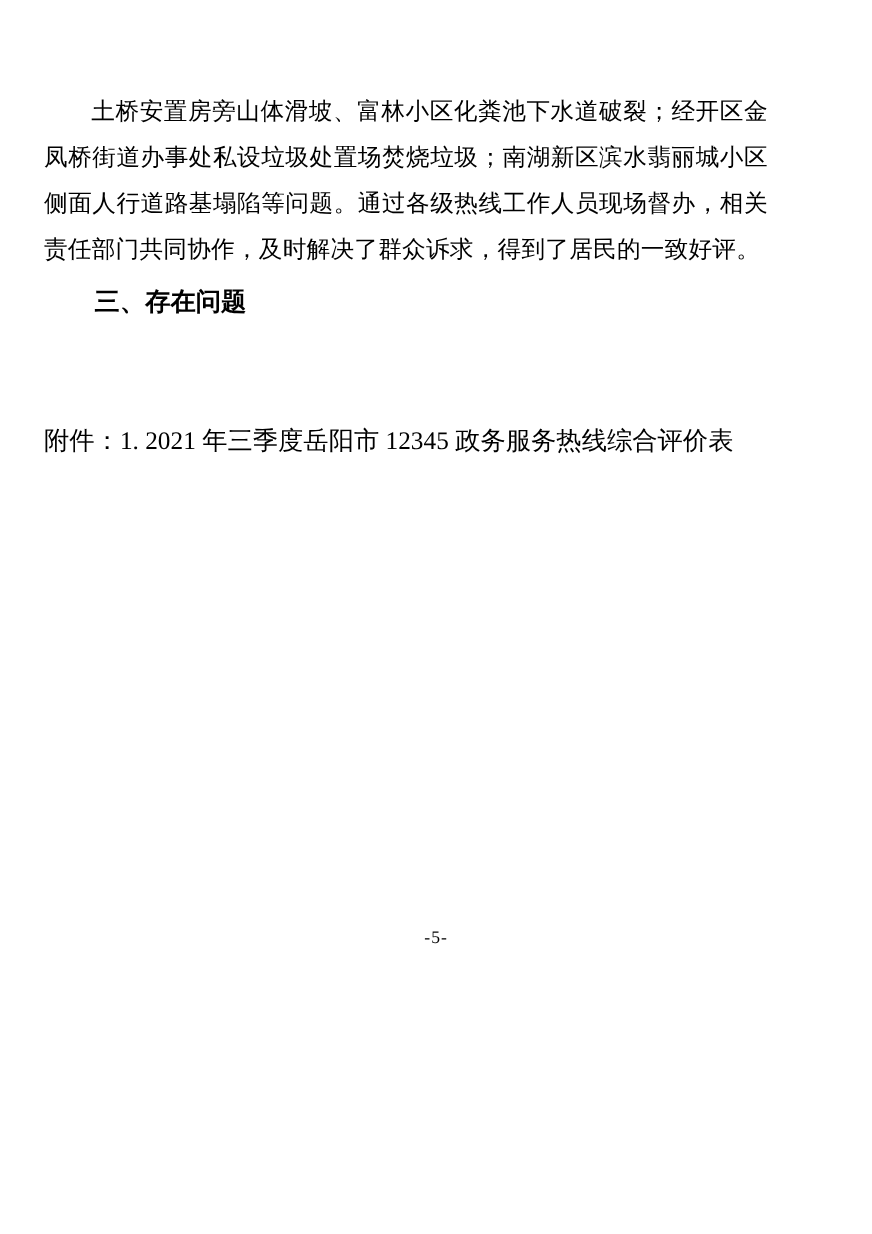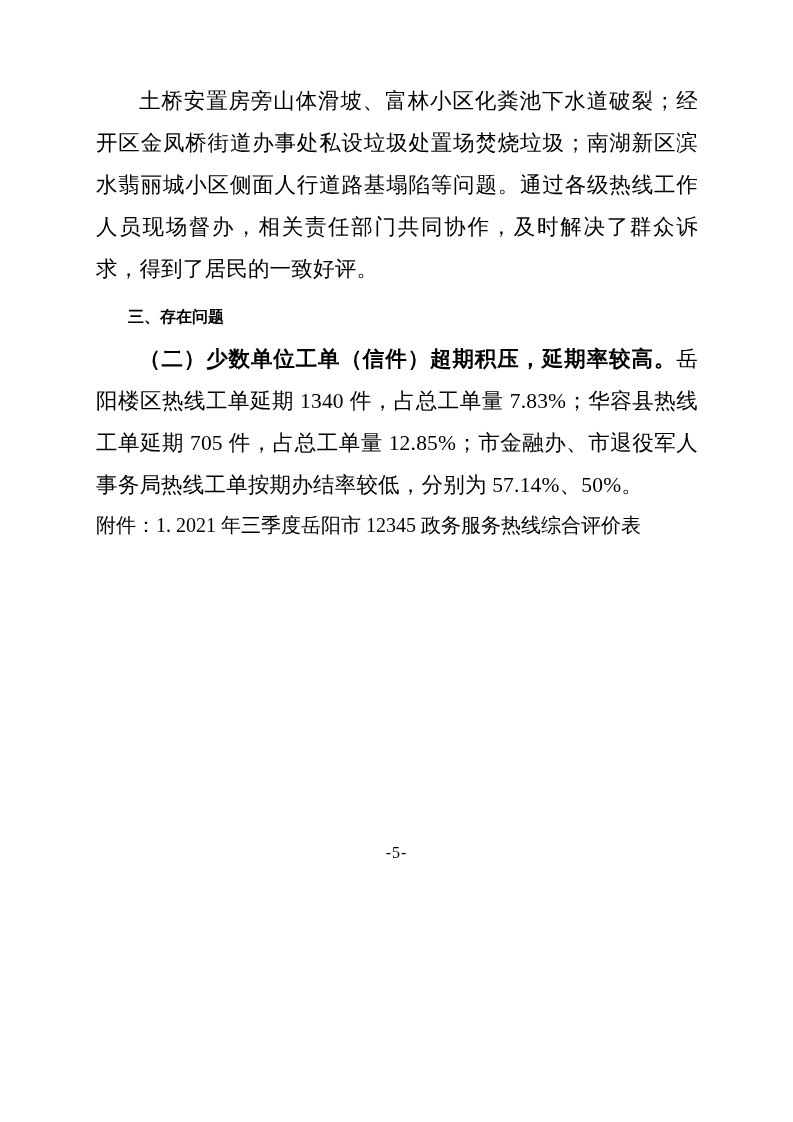--- a/index.html
+++ b/index.html
@@ -15,53 +15,54 @@
     color: #000000;
     overflow: hidden;
   }
   .page {
     position: absolute;
     left: 0;
     top: 0;
     width: 793px;
     height: 920px;
     box-sizing: border-box;
-    padding: 80px 95px 0 96px;
+    padding: 80px 95px 0 40px;
   }
   .para {
     font-size: 21.5px;
     line-height: 42px;
     text-align: justify;
     text-justify: inter-ideograph;
     letter-spacing: 0.2px;
     margin: 0;
   }
   .indent2 {
     text-indent: 2em;
   }
   .heading {
-    font-size: 16px;
+    font-size: 23px;
     line-height: 42px;
     text-indent: 2em;
     font-family: "DejaVu Sans", "Liberation Sans", sans-serif;
     font-weight: bold;
     margin: 0;
   }
   .bold-lead {
     font-family: "DejaVu Sans", "Liberation Sans", sans-serif;
     font-weight: bold;
   }
   .block {
     margin-top: 0;
   }
   .gap-after-body {
     height: 6px;
   }
   .attach-wrap {
-    font-size: 20px;
+    margin-top: 86px;
+    font-size: 23px;
     line-height: 38px;
   }
   .attach-line1 {
     text-indent: 0;
   }
   .attach-line2 {
     text-indent: 2.3em;
   }
   .footer {
     position: absolute;
@@ -79,21 +80,20 @@
 
 <div class="page">
 
   <p class="para indent2">土桥安置房旁山体滑坡、富林小区化粪池下水道破裂；经开区金凤桥街道办事处私设垃圾处置场焚烧垃圾；南湖新区滨水翡丽城小区侧面人行道路基塌陷等问题。通过各级热线工作人员现场督办，相关责任部门共同协作，及时解决了群众诉求，得到了居民的一致好评。</p>
 
   <div class="gap-after-body"></div>
 
   <p class="heading">三、存在问题</p>
 
 
-  <p class="para indent2 block"><span class="bold-lead">（二）少数单位工单（信件）超期积压，延期率较高。</span><span>岳阳楼区热线工单延期 1340 件，占总工单量 7.83%；华容县热线工单延期 705 件，占总工单量 12.85%；市金融办、市退役军人事务局热线工单按期办结率较低，分别为 57.14%、50%。</span></p>
 
   <div class="attach-wrap">
     <div class="attach-line1"><span>附件：</span><span>1. 2021 年三季度岳阳市 12345 政务服务热线综合评价表</span></div>
   </div>
 
   <div class="footer">-5-</div>
 
 </div>
 
 </body></html>

